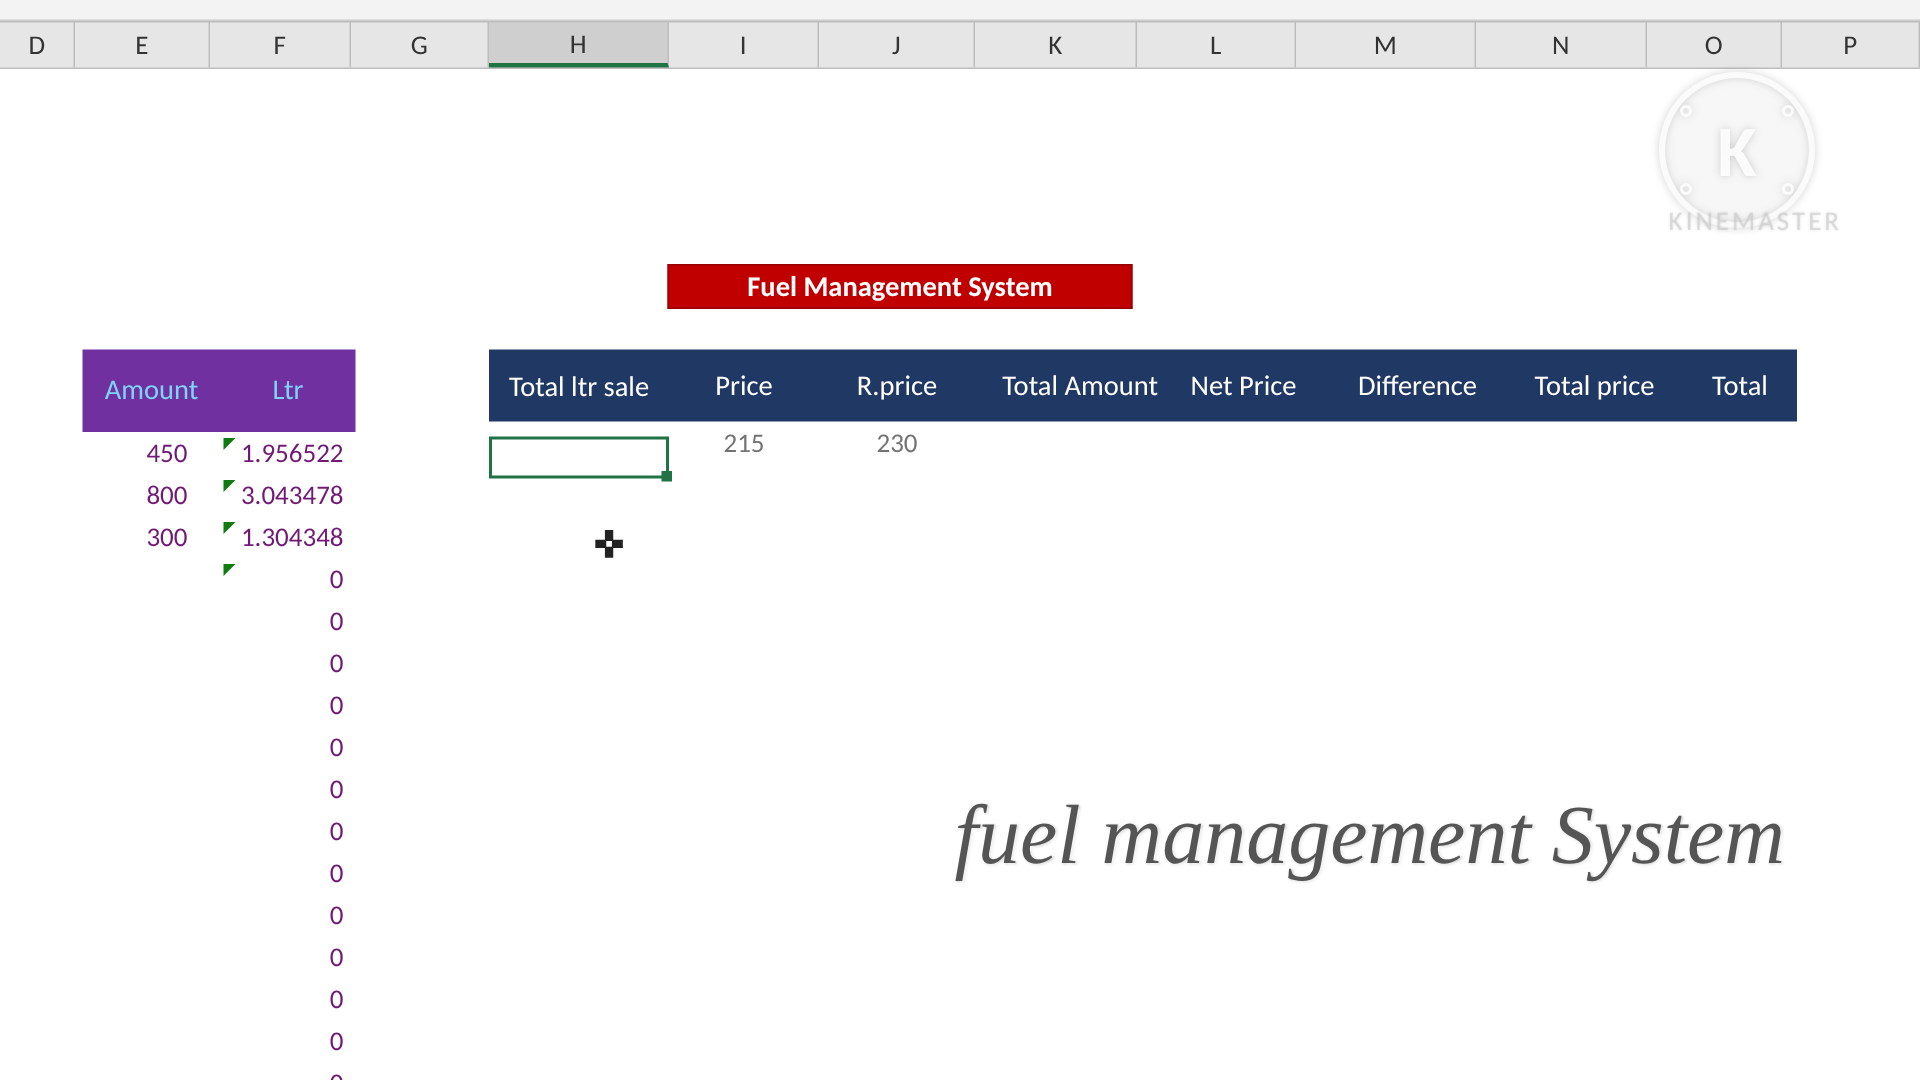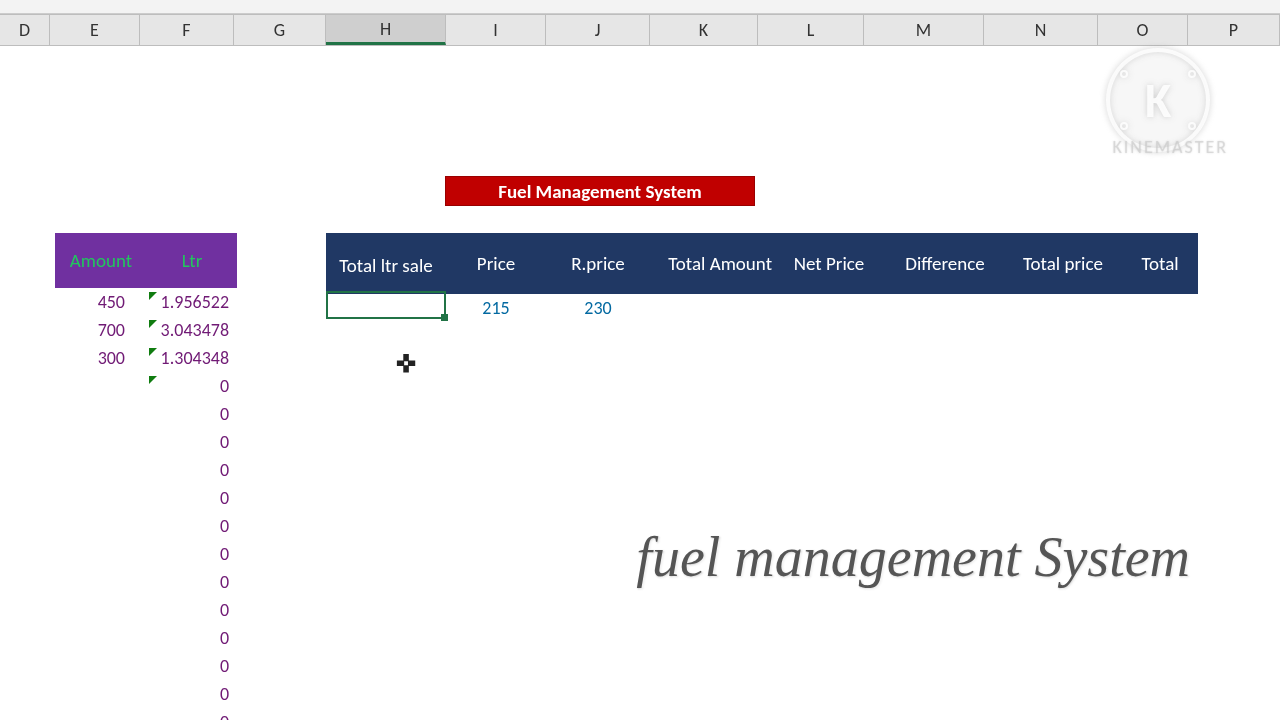--- a/index.html
+++ b/index.html
@@ -74,21 +74,21 @@
 
   .table-amtltr {
     position: absolute;
     left: 55px;
     top: 187px;
     width: 182px;
   }
   .table-amtltr .hdr {
     display: flex;
     background: #7030a0;
-    color: #22c55e;
+    color: #7dd3fc;
     font-size: 19px;
     height: 55px;
     align-items: center;
   }
   .table-amtltr .hdr > div { text-align: center; }
   .table-amtltr .hdr .c1 { width: 92px; }
   .table-amtltr .hdr .c2 { width: 90px; }
   .table-amtltr .row {
     display: flex;
     height: 28px;
@@ -111,38 +111,38 @@
     position: absolute;
     left: 326px;
     top: 187px;
     width: 872px;
   }
   .table-main .hdr {
     display: flex;
     background: #203864;
     color: #fff;
     font-size: 19px;
-    height: 61px;
+    height: 48px;
     align-items: center;
   }
   .table-main .hdr > div { text-align: center; }
   .table-main .hdr .c-h { width: 120px; line-height: 22px; padding-top: 4px; }
   .table-main .hdr .c-i { width: 100px; }
   .table-main .hdr .c-j { width: 104px; }
   .table-main .hdr .c-k { width: 122px; text-align: right; }
   .table-main .hdr .c-l { width: 114px; }
   .table-main .hdr .c-m { width: 118px; }
   .table-main .hdr .c-n { width: 118px; }
   .table-main .hdr .c-o { width: 76px; }
 
   .table-main .row {
     display: flex;
     height: 28px;
     font-size: 18px;
-    color: #0369a1;
+    color: #737373;
     align-items: center;
   }
   .table-main .row > div { text-align: center; }
   .table-main .row .c-h { width: 120px; position: relative; }
   .table-main .row .c-i { width: 100px; }
   .table-main .row .c-j { width: 104px; }
   .table-main .row .c-k { width: 122px; }
   .table-main .row .c-l { width: 114px; }
   .table-main .row .c-m { width: 118px; }
   .table-main .row .c-n { width: 118px; }
@@ -252,21 +252,21 @@
     <div class="hdr">
       <div class="c1">Amount</div>
       <div class="c2">Ltr</div>
     </div>
     <div id="left-rows">
         <div class="row">
           <div class="c1">450</div>
           <div class="c2">1.956522<div class="tri"></div></div>
         </div>
         <div class="row">
-          <div class="c1">700</div>
+          <div class="c1">800</div>
           <div class="c2">3.043478<div class="tri"></div></div>
         </div>
         <div class="row">
           <div class="c1">300</div>
           <div class="c2">1.304348<div class="tri"></div></div>
         </div>
         <div class="row">
           <div class="c1"></div>
           <div class="c2">0<div class="tri"></div></div>
         </div>

